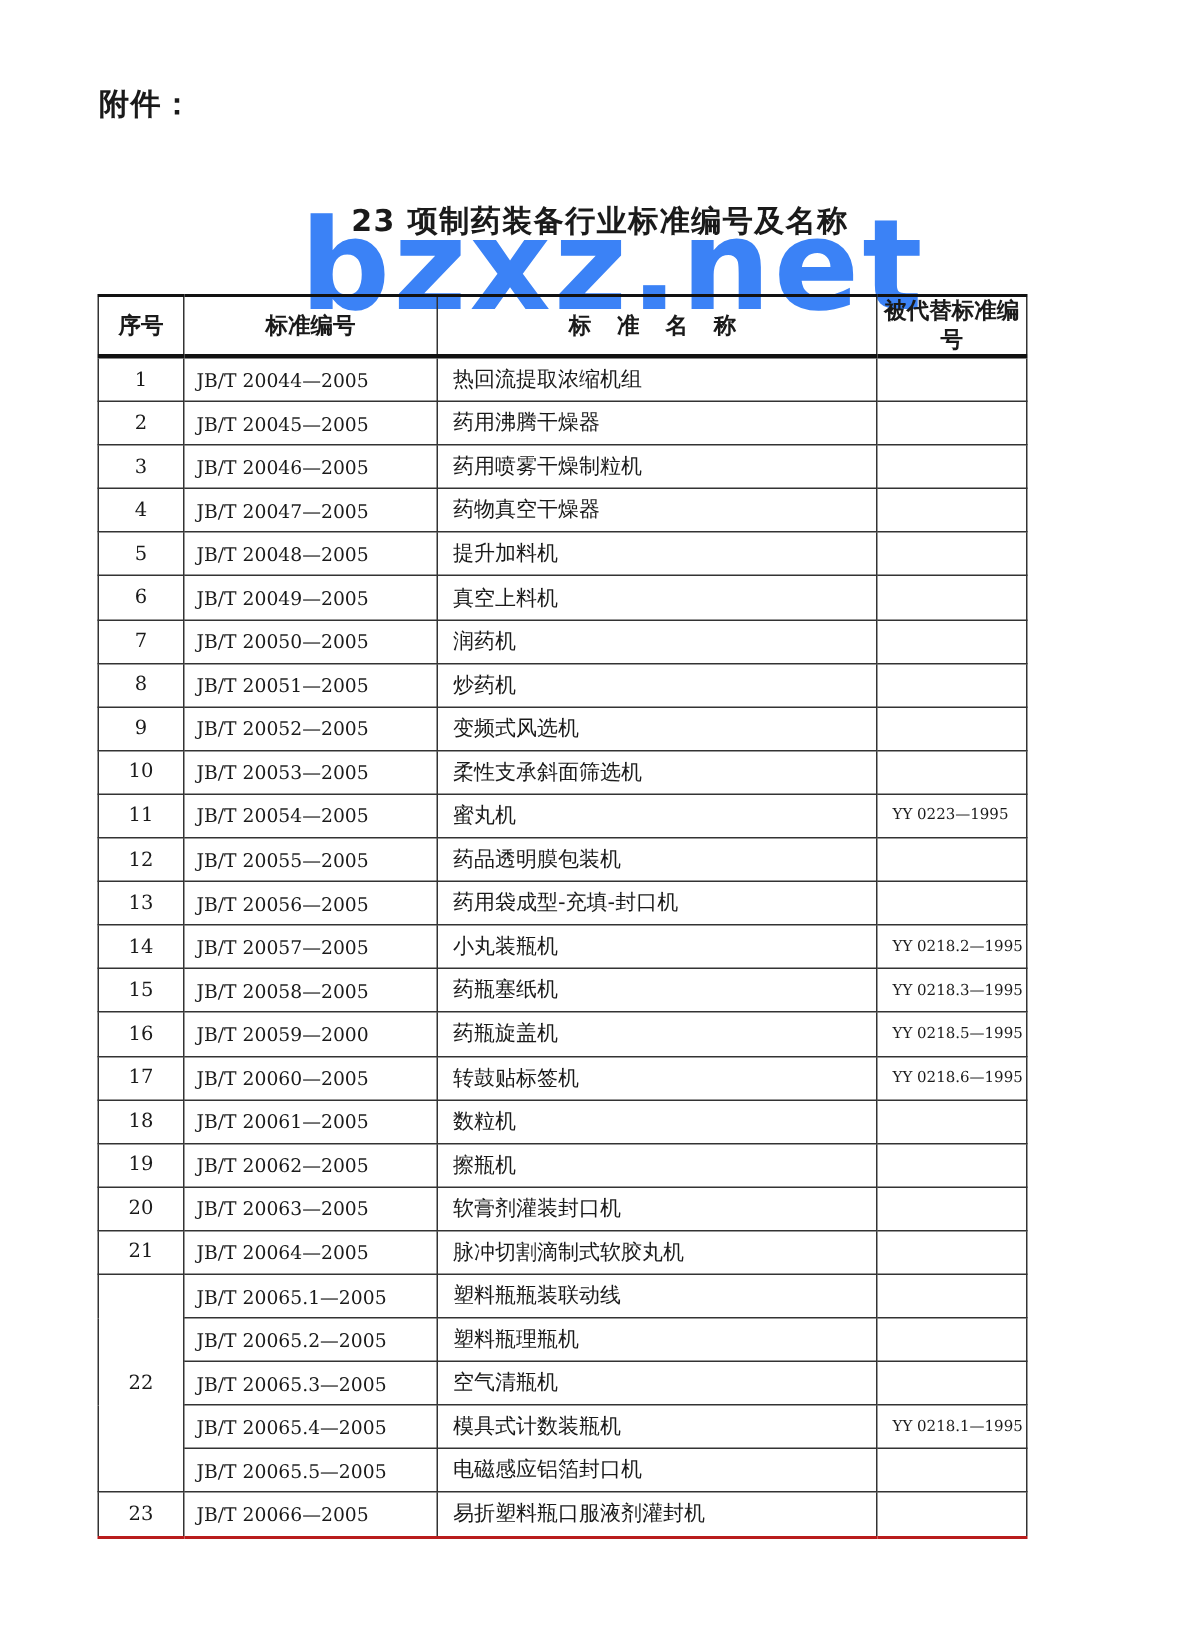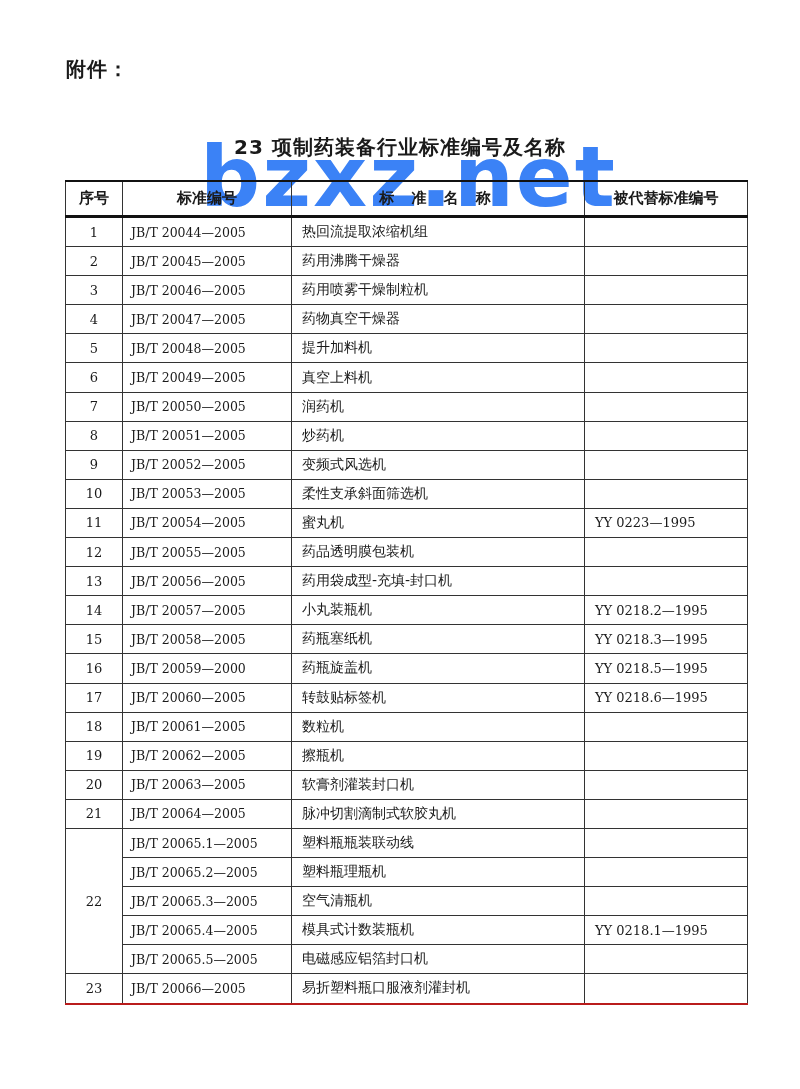--- a/index.html
+++ b/index.html
@@ -5,30 +5,30 @@
   html, body { margin:0; padding:0; background:#fff; }
   body { width:800px; height:1089px; position:relative; overflow:hidden;
          font-family:"DejaVu Serif", "Liberation Serif", serif; color:#1a1a1a; }
   .attach { position:absolute; left:66px; top:56px; font-size:20px; font-weight:bold;
             font-family:Liberation Mono, monospace; letter-spacing:1px; }
   .title { position:absolute; left:0; width:800px; top:134px; text-align:center;
            font-size:20px; font-weight:bold; font-family:"DejaVu Sans", sans-serif; letter-spacing:1px; }
   .watermark { position:absolute; left:200px; top:128px; font-size:84px; font-weight:bold;
                color:#3b82f6; font-family:"DejaVu Sans", sans-serif; letter-spacing:2px; z-index:0; }
   .title { z-index:1; }
-  table { position:absolute; left:65px; top:180px; width:683px; border-collapse:collapse; z-index:1;
+  table { position:absolute; left:65px; top:196px; width:620px; border-collapse:collapse; z-index:1;
           font-size:13px; }
   th, td { border:1px solid #333; padding:0; height:28.1px; vertical-align:middle; }
   thead th { height:33px; font-family:"DejaVu Sans", sans-serif; font-size:15px; font-weight:bold;
              border-bottom:3px solid #111; border-top:2px solid #111; }
   th.c-name { letter-spacing:6px; }
   td.c-no { text-align:center; width:56px; }
   td.c-code { padding-left:8px; width:160px; font-size:12.5px;margin-left:24px; }
   td.c-name { padding-left:10px; width:282px; font-family:"DejaVu Sans", sans-serif; font-size:14px; }
-  td.c-rep { padding-left:10px; font-size:13px; }
+  td.c-rep { padding-left:10px; font-size:10px; }
   tr:last-child td { border-bottom:2px solid #b91c1c; }
 </style>
 </head>
 <body>
 
 <div class="attach">附件：</div>
 <div class="watermark">bzxz.net</div>
 <div class="title">23 项制药装备行业标准编号及名称</div>
 
 <table>

